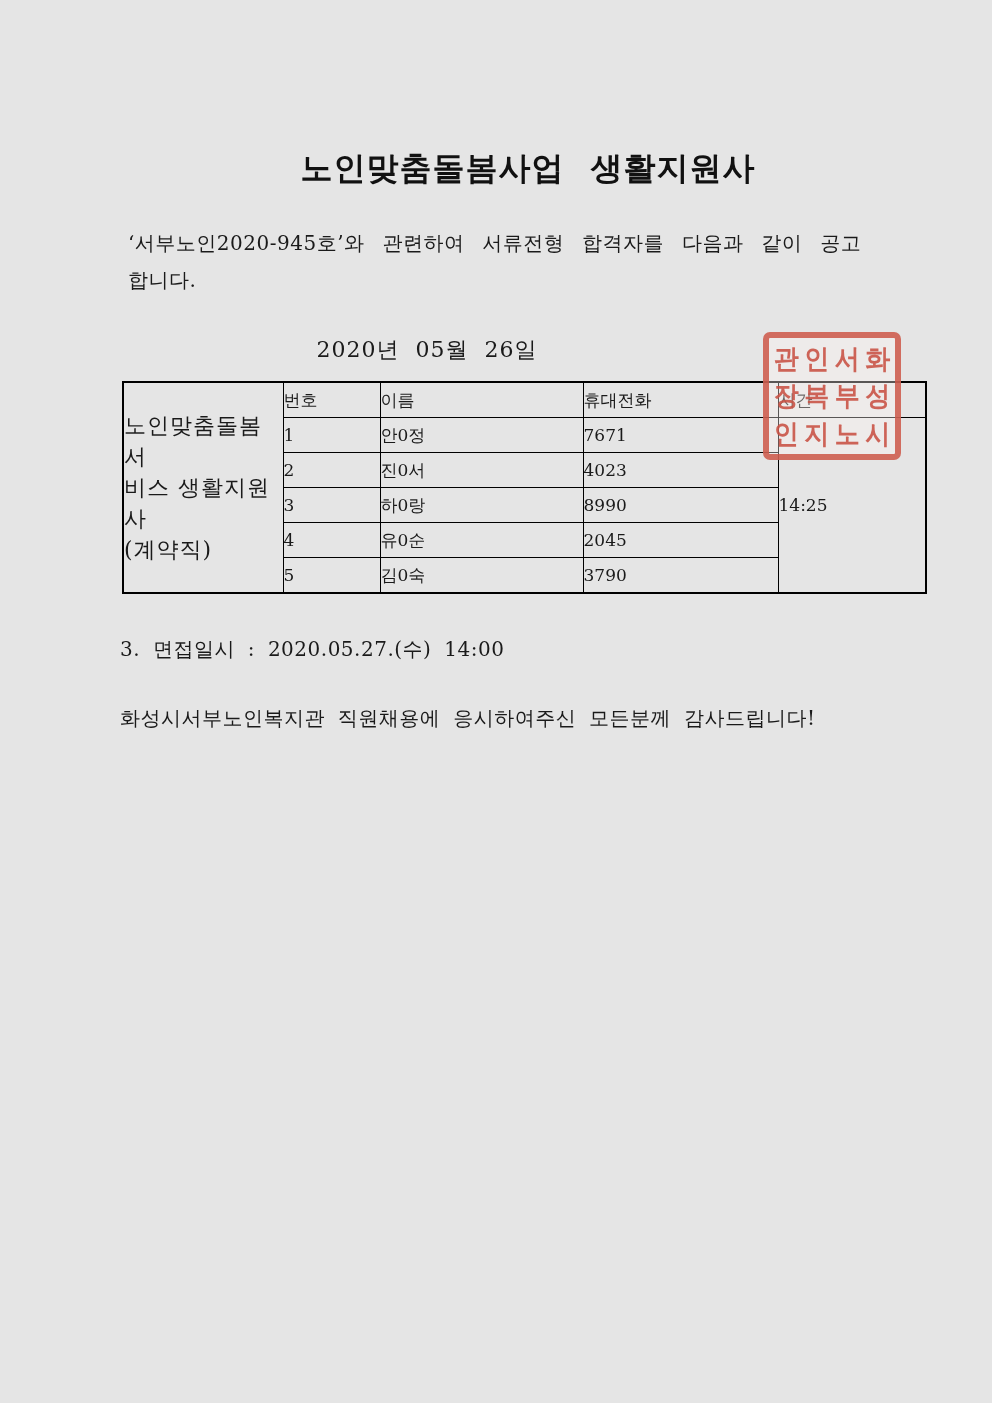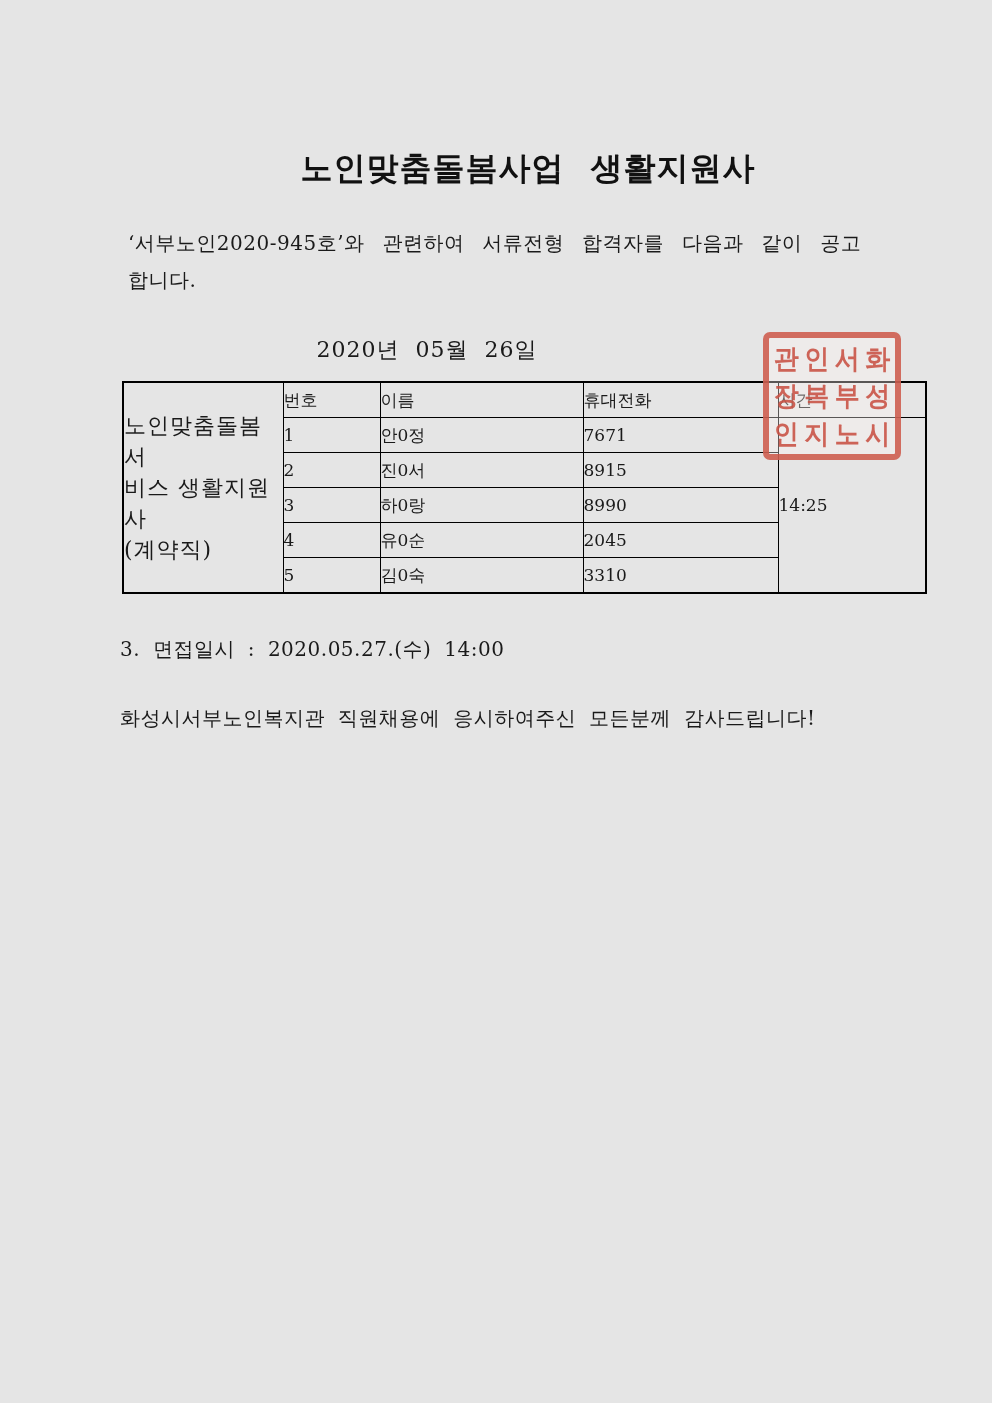--- a/index.html
+++ b/index.html
@@ -187,36 +187,36 @@
     </tr>
     <tr>
       <td>1</td>
       <td>안0정</td>
       <td>7671</td>
       <td rowspan="5">14:25</td>
     </tr>
     <tr>
       <td>2</td>
       <td>진0서</td>
-      <td>8915</td>
+      <td>4023</td>
     </tr>
     <tr>
       <td>3</td>
       <td>하0랑</td>
       <td>8990</td>
     </tr>
     <tr>
       <td>4</td>
       <td>유0순</td>
       <td>2045</td>
     </tr>
     <tr>
       <td>5</td>
       <td>김0숙</td>
-      <td>3310</td>
+      <td>3790</td>
     </tr>
   </tbody>
     </table>
 
 
   <div class="sec-line sec3">3. 면접일시 : 2020.05.27.(수) 14:00</div>
 
   <div class="closing">화성시서부노인복지관 직원채용에 응시하여주신 모든분께 감사드립니다!</div>
 
 </div>

